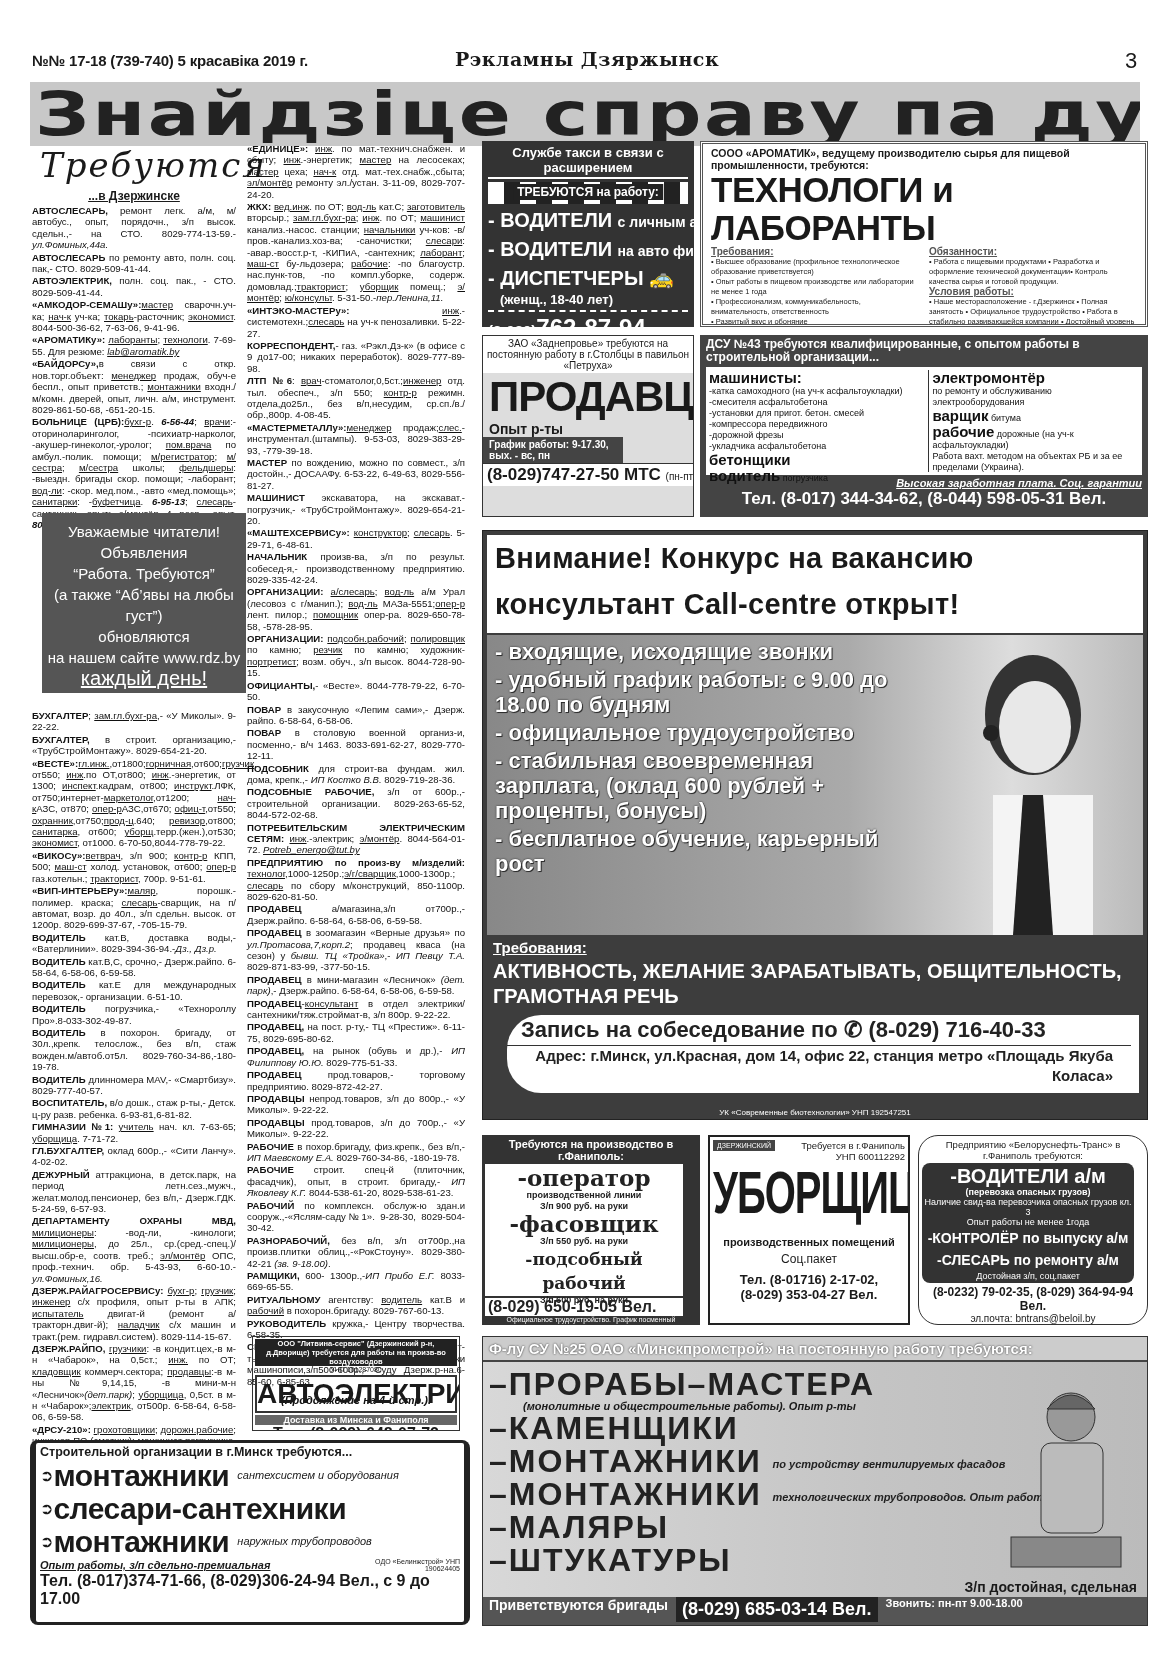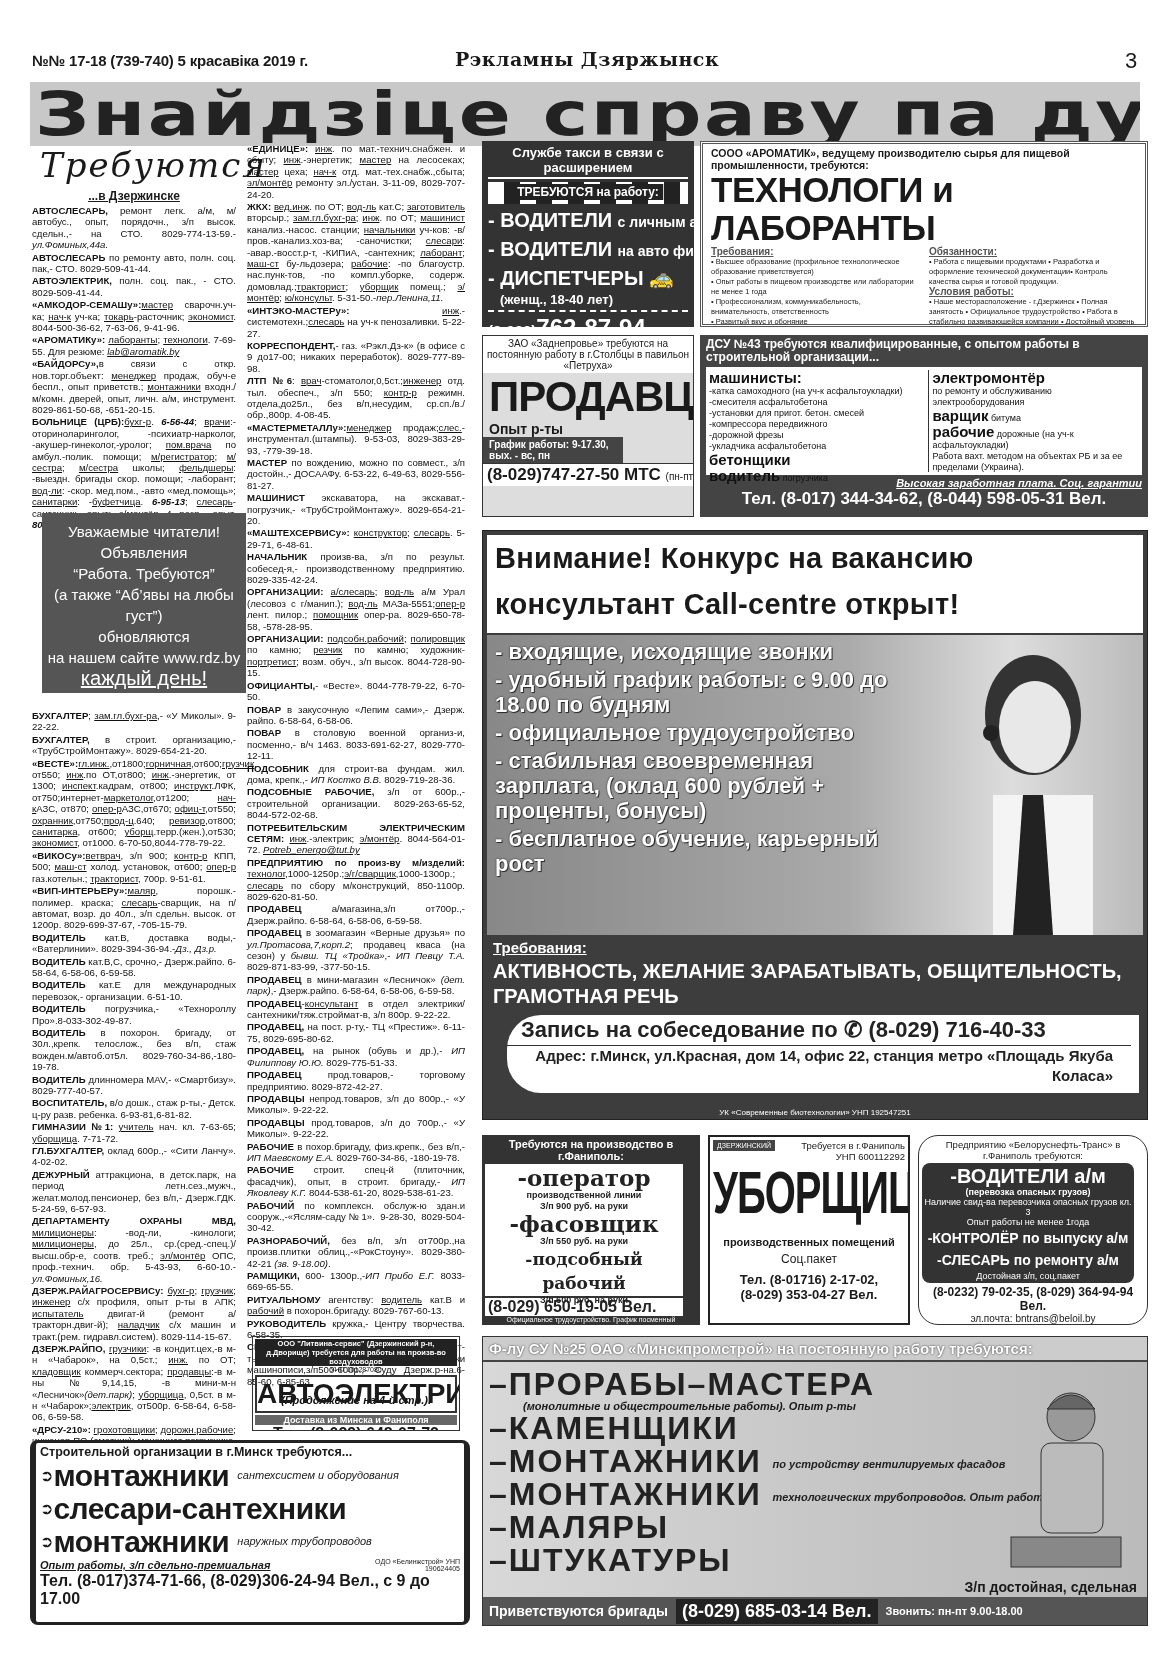--- a/index.html
+++ b/index.html
@@ -97,21 +97,21 @@
 #mins .note{font-size:11px;font-style:italic;line-height:11px;margin-left:8px}
 #mins .op{font-size:11px;font-style:italic;text-decoration:underline;font-weight:bold}
 #mins .ph{font-size:16px;font-weight:bold}
 #msp{left:482px;top:1336px;width:666px;height:290px;background:linear-gradient(90deg,#d8d8d8,#c4c4c4 60%,#bbb);border:1px solid #333}
 #msp .t1{background:#ccc;border-bottom:2px solid #444;font-size:15px;font-weight:900;color:#fff;text-shadow:0 0 2px #222;padding:3px 6px}
 #msp ul{list-style:none;padding-left:6px;margin-top:6px}
 #msp li{font-size:32px;font-weight:900;line-height:33px;letter-spacing:2px;color:#222;white-space:nowrap}
 #msp li small{font-size:11px;font-style:italic;letter-spacing:0;display:inline-block;line-height:10px;vertical-align:middle;font-weight:bold}
 #msp .sub{font-size:11px;font-style:italic;font-weight:bold;margin-left:34px;line-height:11px}
 #msp .pay{position:absolute;right:10px;bottom:30px;font-size:14px;font-weight:bold}
-#msp .foot{position:absolute;left:0;bottom:0;width:100%;height:28px;background:#555;display:flex;align-items:center;color:#fff;font-weight:900;font-size:14px}
+#msp .foot{position:absolute;left:0;bottom:0;width:100%;height:28px;background:#555;display:flex;align-items:flex-start;color:#fff;font-weight:900;font-size:14px}
 #msp .foot .ph{background:#222;padding:2px 6px;font-size:18px;margin:0 8px}
 #msp .worker{position:absolute;right:16px;top:40px;width:130px;height:200px}
 </style>
 </head>
 <body>
 
 <div class="abs" id="hdr-issue">№№ 17-18 (739-740) 5 красавіка 2019 г.</div>
 <div class="abs" id="hdr-paper">Рэкламны Дзяржынск</div>
 <div class="abs" id="hdr-page">3</div>
 <div class="abs" id="banner">

